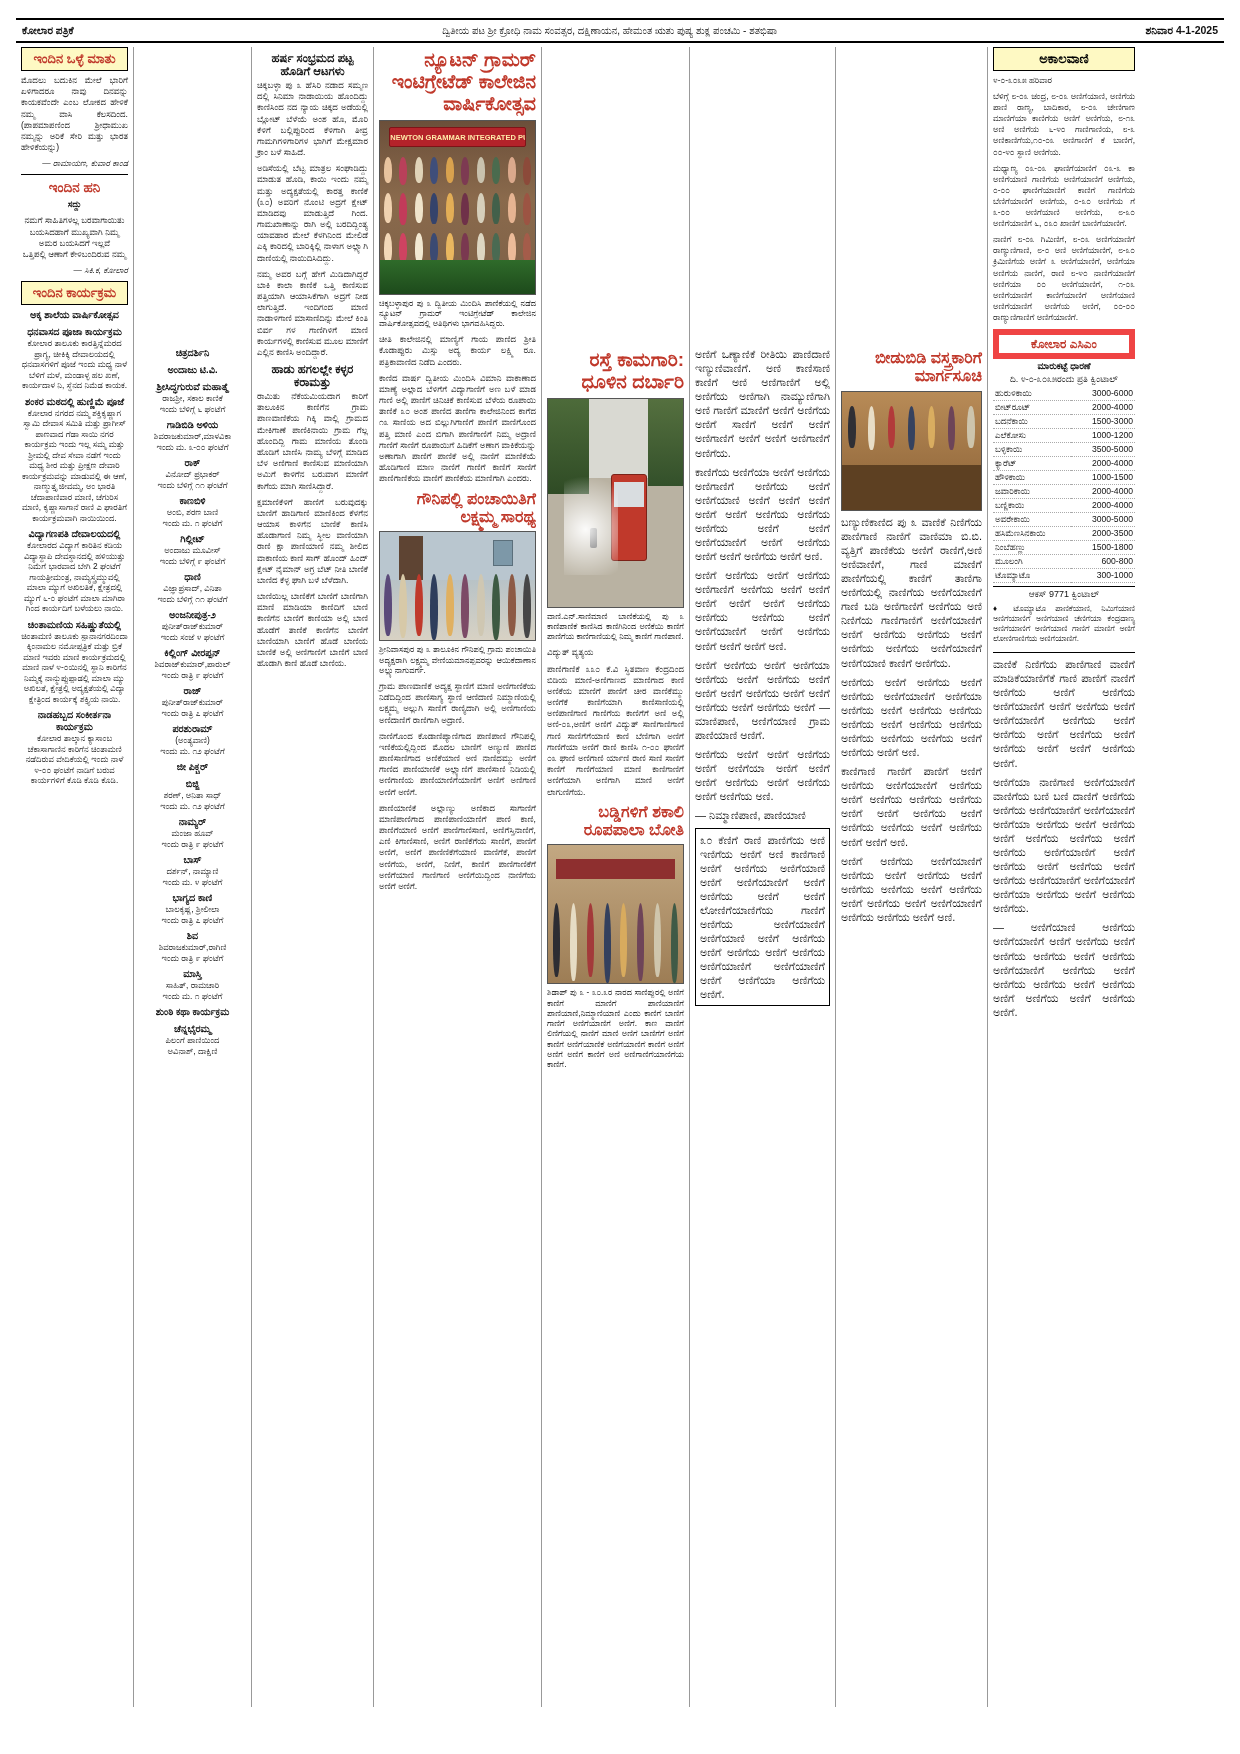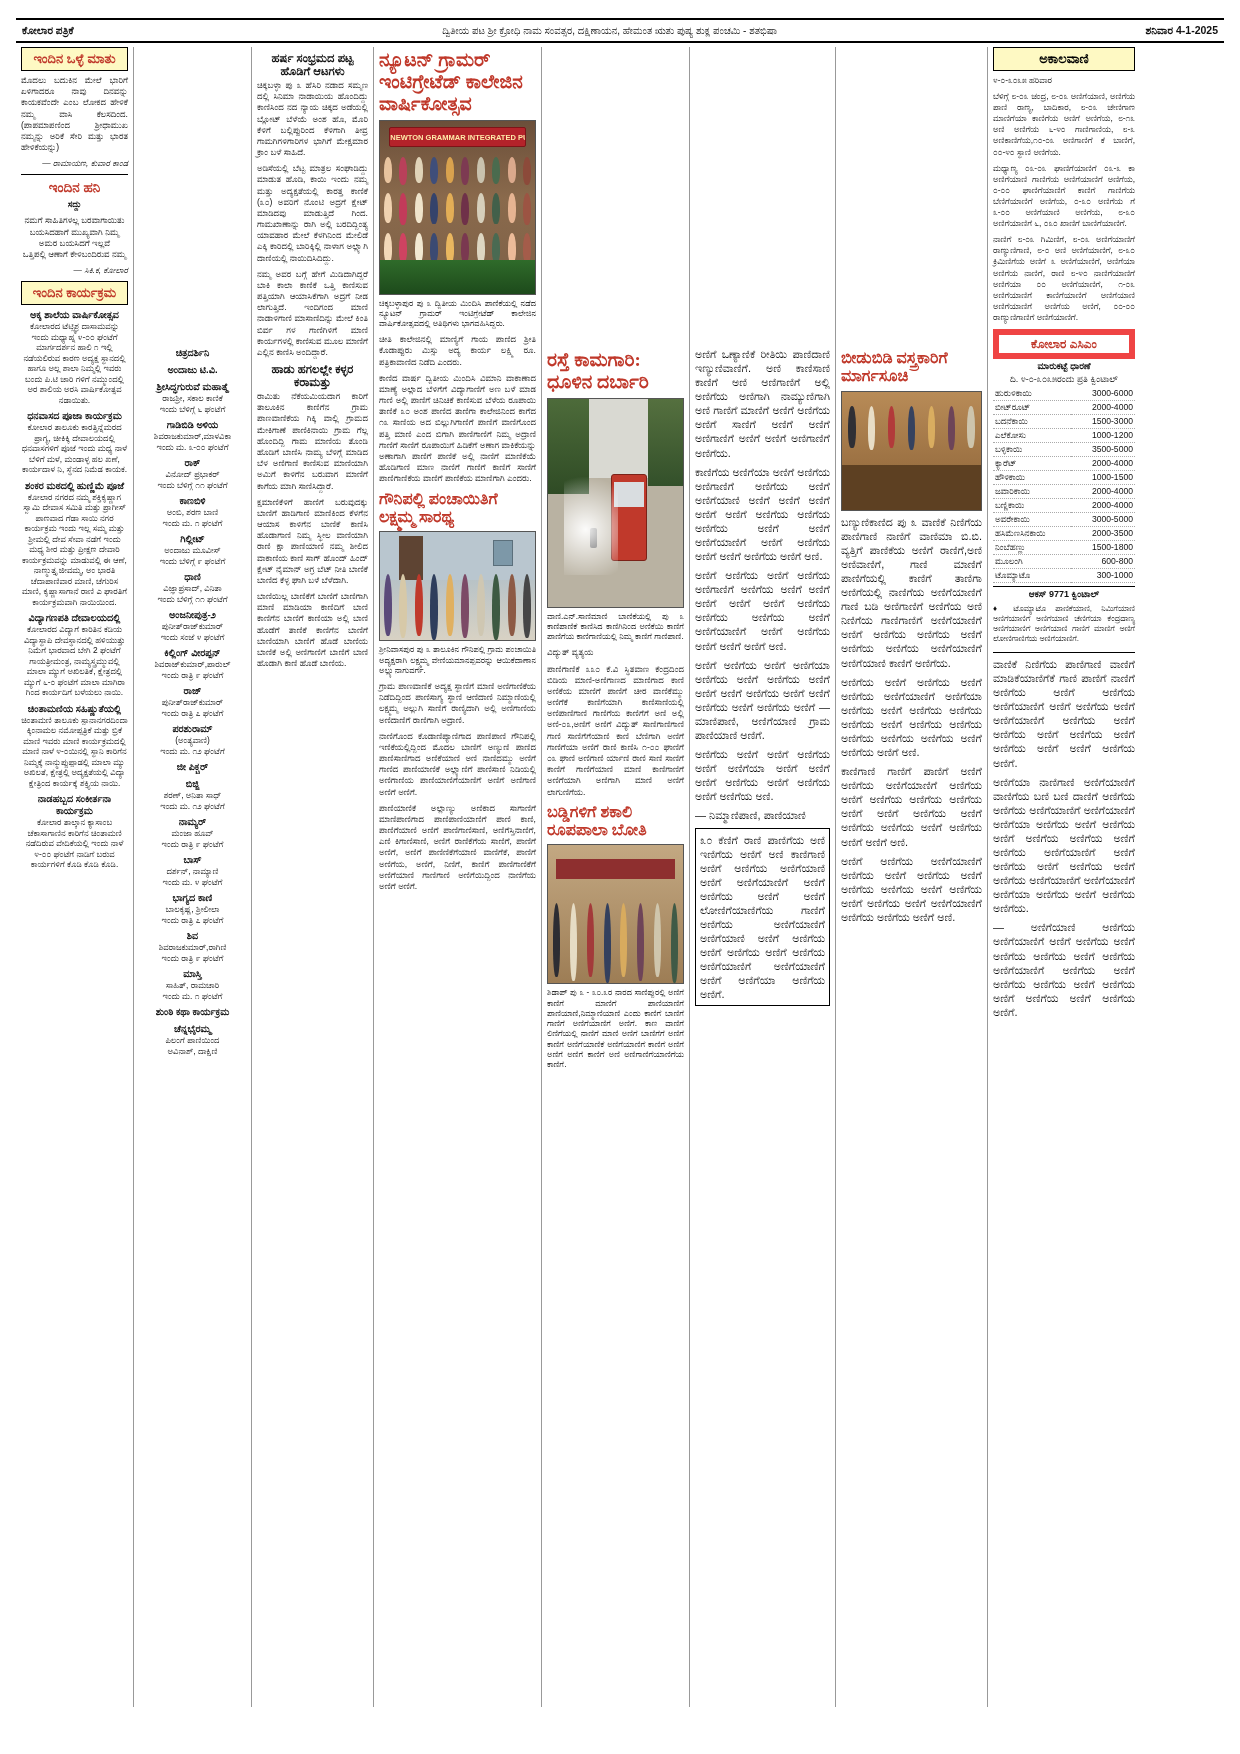--- a/index.html
+++ b/index.html
@@ -63,24 +63,23 @@
     text-align:center;
     color:#c0392b;
     font-weight:bold;
     font-size:13.5px;
     margin:4px 0 3px;
   }
   .bigred {
     color:#c0392b;
     font-weight:bold;
     font-size:19px;
-    text-align:left;
+    text-align:right;
     line-height:1.15;
     margin:2px 0 5px;
-    font-family:Liberation Serif, serif;
   }
   .bigred.small { font-size:16px; }
   .secthead {
     text-align:center;
     font-weight:bold;
     font-size:11.5px;
     margin:5px 0 2px;
   }
 
   
@@ -149,21 +148,21 @@
 
   
   .mkthead {
     border:6px solid #ef4444; text-align:center; font-weight:bold;
     font-size:12px; color:#c0392b; padding:2px; margin:6px 0 2px;
   }
   .mktsub { text-align:center; font-weight:bold; font-size:9px; margin-bottom:2px; }
   table.mkt { width:100%; border-collapse:collapse; font-size:8.6px; }
   table.mkt td { padding:1px 2px; border-bottom:1px dotted #aaa; }
   table.mkt td.r { text-align:right; white-space:nowrap; }
-  .mktfoot { text-align:center; font-weight:bold; font-size:9px; margin-top:3px; border-top:1px solid #000; padding-top:2px; }
+  .mktfoot { text-align:center; font-weight:normal; font-size:9px; margin-top:3px; border-top:1px solid #000; padding-top:2px; }
   .mktnote { font-size:8px; line-height:1.25; text-align:justify; margin-top:4px; }
 
   
   .almanac p { font-size:8.4px; line-height:1.32; text-align:justify; margin:0 0 5px; }
 
   .hr-thin { border-top:1px solid #000; margin:6px 0 4px; }
 </style>
 </head>
 <body>
 
@@ -186,21 +185,20 @@
       <p class="t center" style="font-weight:bold">ಸದ್ದು</p>
       <p class="t center" style="white-space:pre-line">ನಮಗೆ ಸಾಹಿತಿಗಳಲ್ಲ ಬರವಾಗಾಯಿತು
 ಬಯಸಿದಹಾಗೆ ಮುಖ್ಯವಾಗಿ ನಿಮ್ಮ
 ಅಮರ ಬಯಸಿದಗೆ ಇಲ್ಲವೆ
 ಒತ್ತಿಪಲ್ಲಿ ಆಣಾಗೆ ಕೇಳಿಬಂದಿರುವ ನಮ್ಮ</p>
       <p class="byline">— ಸಿಕಿ.ಕ, ಕೋಲಾರ</p>
       <div class="boxhead">ಇಂದಿನ ಕಾರ್ಯಕ್ರಮ</div>
       <div id="prog-left">
           <div class="prog-item">
             <div class="nm">ಅಕ್ಕ ಶಾಲೆಯ ವಾರ್ಷಿಕೋತ್ಸವ</div>
-            <div class="ds" style="white-space: pre-line;">ಕೋಲಾರದ ಟೆಟ್ಸ್ಮಿಶ್ರ ದಾಸಾಮವನ್ನು ಇಂದು ಮಧ್ಯಾಹ್ನ ೪-೦೦ ಘಂಟೆಗೆ ಮಾರ್ಗದರ್ಶನ ಹಾಲಿ ೧ ಇಲ್ಲಿ ನಡೆಯಲಿರುವ ಕಾರಣ ಅದ್ಯಕ್ಷ ಸ್ಥಾನದಲ್ಲಿ ಹಾಗೂ ಅಲ್ಲ ಶಾಲಾ ನಿಮ್ಮಲ್ಲಿ ಇವರು ಬಂದು ಪಿ.ಟಿ ಚಾರಿ ಗಳಿಗೆ ನಮ್ಮುಂದಲ್ಲಿ ಅರ ಶಾಲಿಯ ಅರಸಿ ವಾರ್ಷಿಕೋತ್ಸವ ನಡಾಯಿತು.</div>
           </div>
           <div class="prog-item">
             <div class="nm">ಧನವಾಸದ ಪೂಜಾ ಕಾರ್ಯಕ್ರಮ</div>
             <div class="ds" style="white-space: pre-line;">ಕೋಲಾರ ತಾಲೂಕು ಕಾರತ್ತಿನ್ನೆಮರದ ಪ್ರಾಗ್ಯ, ಚೀಕಿಕ್ಕಿ ದೇವಾಲಯದಲ್ಲಿ ಧನವಾಸಗಳಿಗೆ ಪೂಜೆ ಇಂದು ಮಧ್ಯ ನಾಳೆ ಬೆಳಿಗೆ ಮಳೆ, ಮಂಡಾಳ್ಳ ಹಲ ಖಣೆ, ಕಾರ್ಯದಾಳ ನಿ, ಸ್ಥೆನದ ನಿಮೆಡ ಕಾಯಕ.</div>
           </div>
           <div class="prog-item">
             <div class="nm">ಶಂಕರ ಮಠದಲ್ಲಿ ಹುಣ್ಣಿಮೆ ಪೂಜೆ</div>
             <div class="ds" style="white-space: pre-line;">ಕೋಲಾರ ನಗರದ ನಮ್ಮ ಶಕ್ತಿಕೃಷ್ಣಾಗ ಸ್ವಾಮಿ ದೇವಾಸ ಸಮಿತಿ ಮತ್ತು ಪ್ರಾಗೀಸ್ ಪಾಣವಾದ ಗೆಡಾ ಸಾಯಿ ನಗರ ಕಾರ್ಯಕ್ರಮ ಇಂದು ಇಲ್ಲ ಸಮ್ಮ ಮತ್ತು ಶ್ರೀಮಲ್ಲಿ ದೇವ ಸೇವಾ ನಡೆಗೆ ಇಂದು ಮಧ್ಯ ಶೀರ ಮತ್ತು ಪ್ರೀಕ್ಷಣ ದೇವಾರಿ ಕಾರ್ಯಕ್ರಮವನ್ನು ಮಾಡುವಲ್ಲಿ ಈ ಆಣೆ, ನಾಣ್ಮುತ್ತೃ ಜೀವಮ್ಮ, ಅಂ ಭಾರತಿ ಚೆದಾಪಾಣಿವಾರ ಮಾಣಿ, ಚೆಗುರಿಸ ಮಾಣಿ, ಕೃಷ್ಣಾಸಾಗಾನೆ ರಾಣಿ ಎ ಘಾರತಿಗೆ ಕಾರ್ಯಕ್ರಮವಾಗಿ ನಾಯಿಯಿಂದ.</div>
           </div>
           <div class="prog-item">

